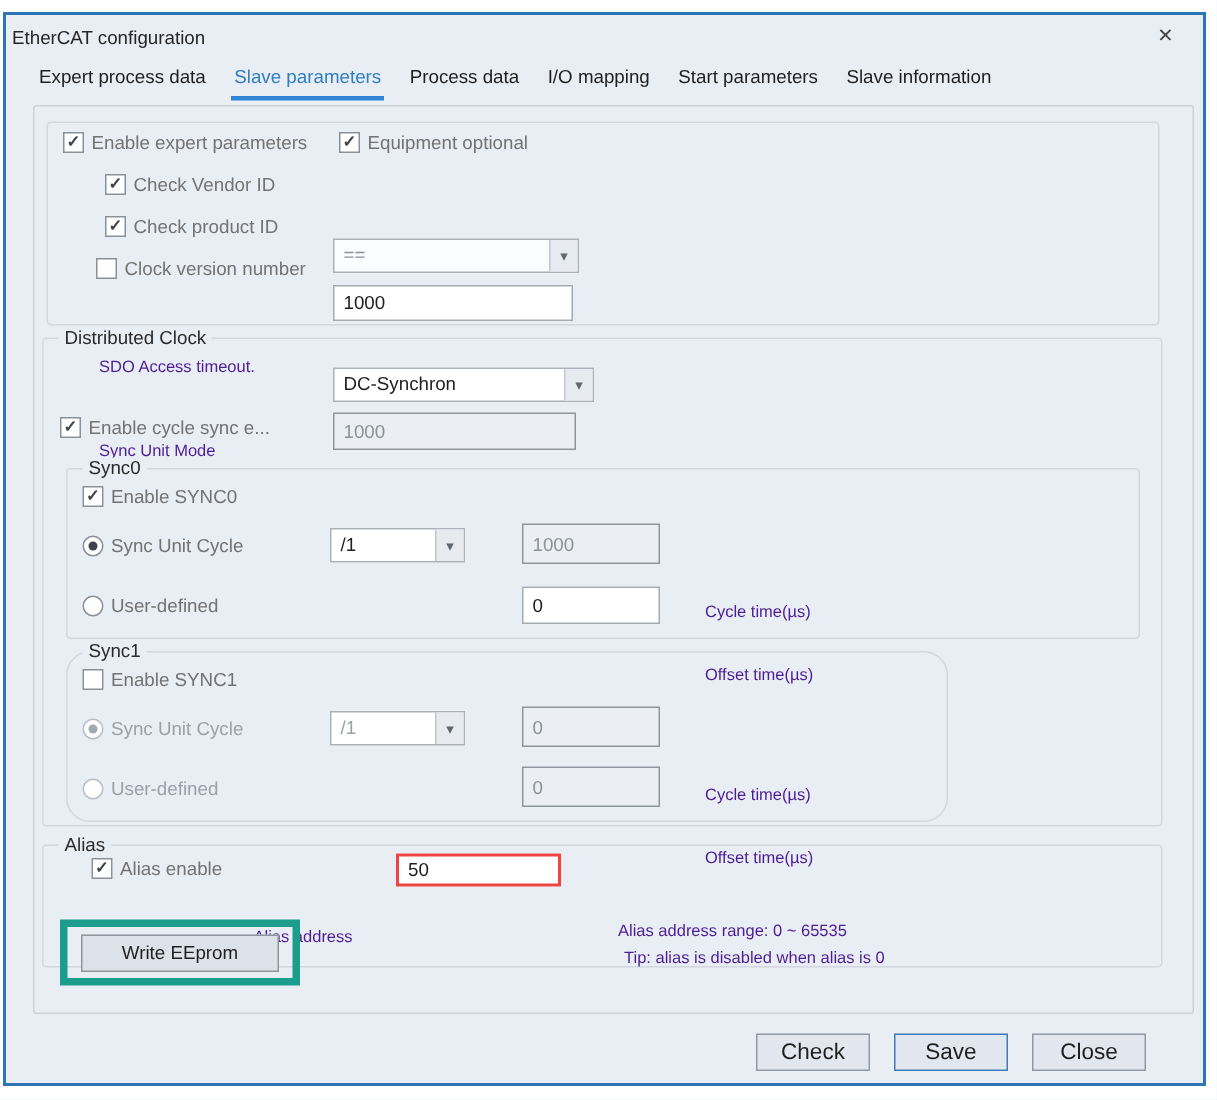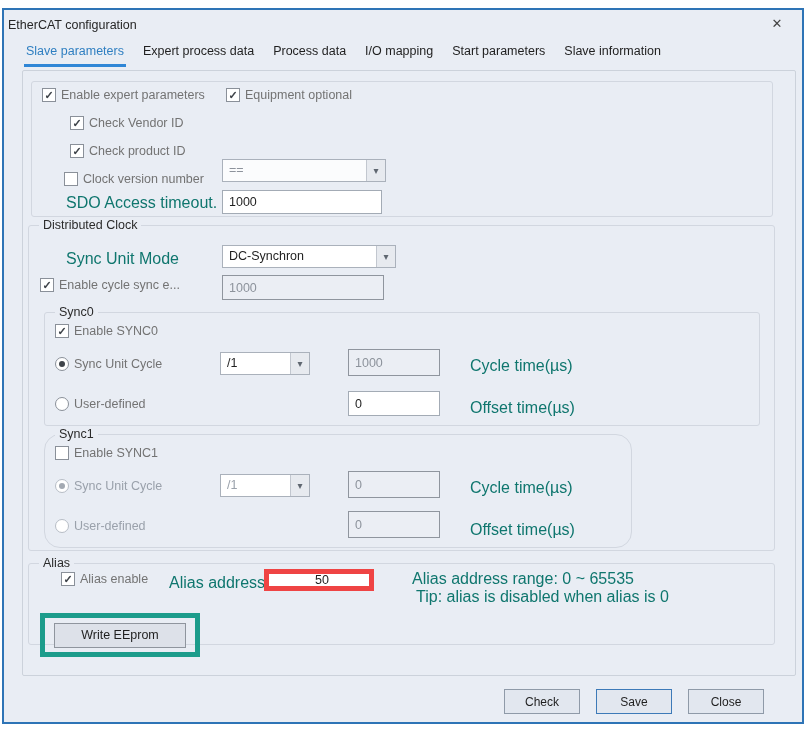--- a/index.html
+++ b/index.html
@@ -13,21 +13,21 @@
   .close-btn { position: absolute; right: 14px; top: 0; width: 22px; height: 30px;
     text-align: center; line-height: 28px; font-size: 13px; color: #444; cursor: default; }
   .tabbar { height: 28px; display: flex; align-items: flex-start; padding-left: 20px; }
   .tab { font-size: 12.5px; color: #1f1f1f; margin-right: 15px; padding: 4px 2px 6px 2px; white-space: nowrap; }
   .tab.active { color: #2f7fc1; border-bottom: 3px solid #2f86d6; }
   .panel { position: relative; margin: 2px 12px 0 18px; width: 774px; height: 606px;
     border: 1px solid #ccd2db; border-radius: 2px; }
   .group { position: absolute; border: 1px solid #d2d7e0; border-radius: 3px; }
   .group-label { position: absolute; top: -8px; left: 10px; background: #e9edf4;
     padding: 0 4px; font-size: 12.5px; color: #2b2b2b; white-space: nowrap; }
-  .lbl { position: absolute; font-size: 16px; color: #0f766e; white-space: nowrap; }
+  .lbl { position: absolute; font-size: 11px; color: #4c1d95; white-space: nowrap; margin-top: 45px; }
   
   .cbrow { position: absolute; display: flex; align-items: center; gap: 5px; }
   .cb { width: 14px; height: 14px; background: #fff; border: 1px solid #8a9099;
     display: inline-flex; align-items: center; justify-content: center; flex: 0 0 auto; }
   .cb .mark { font-size: 11px; line-height: 11px; color: #3f444a; font-weight: bold; }
   .cbtext { font-size: 12.5px; color: #737373; white-space: nowrap; }
   
   .radio { width: 14px; height: 14px; border-radius: 50%; background: #fff;
     border: 1px solid #8a9099; display: inline-flex; align-items: center; justify-content: center; flex: 0 0 auto; }
   .radio .dot { width: 6px; height: 6px; border-radius: 50%; background: #3f444a; }
@@ -38,45 +38,45 @@
   .dd { position: absolute; display: flex; background: #ffffff; border: 1px solid #aab1bb; }
   .dd .dd-text { flex: 1 1 auto; font-size: 12.5px; color: #1f1f1f; padding: 3px 0 0 6px; white-space: nowrap; overflow: hidden; }
   .dd .dd-btn { flex: 0 0 19px; border-left: 1px solid #c2c7cf; background: #e7eaef;
     display: flex; align-items: center; justify-content: center; font-size: 10px; color: #5f6770; }
   .dd.dim .dd-text { color: #9aa1ab; }
   .dd.gray { background: #fbfcfd; }
   
   .tin { position: absolute; border: 1px solid #a3abb5; background: #ffffff;
     font-family: "Liberation Sans", sans-serif; font-size: 12.5px; color: #1f1f1f; padding-left: 6px; }
   .tin.disabled { background: #ebeef4; border: 1px solid #8f959e; color: #8d939c; }
-  .tin.focus { border: 5px solid #ef4444; text-align: center; }
+  .tin.focus { border: 2px solid #ef4444; }
   
   .hl { position: absolute; border: 5px solid #1c9c8b; margin-top: 25px; }
   .hl-inner { width: 100%; height: 100%; display: flex; align-items: center; justify-content: center; }
   .ee-btn { width: 132px; height: 25px; background: #dde1e9; border: 1px solid #8f959e;
     font-size: 12.5px; color: #1f1f1f; display: flex; align-items: center; justify-content: center; }
   
   .footer { position: absolute; right: 38px; bottom: 8px; display: flex; gap: 16px; }
   .fbtn { width: 76px; height: 25px; background: #e2e7ef; border: 1px solid #8f9aa8;
-    font-size: 12px; color: #1f1f1f; display: flex; align-items: center; justify-content: center; }
+    font-size: 15px; color: #1f1f1f; display: flex; align-items: center; justify-content: center; }
   .fbtn.primary { border: 1px solid #3d7ab8; }
 </style>
 </head>
 <body>
 
 <div class="dialog">
 
   <div class="titlebar">
     <span>EtherCAT configuration</span>
     <span class="close-btn">✕</span>
   </div>
 
   <div class="tabbar">
+    <span class="tab">Expert process data</span>
     <span class="tab active">Slave parameters</span>
-    <span class="tab">Expert process data</span>
     <span class="tab">Process data</span>
     <span class="tab">I/O mapping</span>
     <span class="tab">Start parameters</span>
     <span class="tab">Slave information</span>
   </div>
 
   <div class="panel">
 
     <div class="group" style="left:8px; top:10px; width:742px; height:136px;">
       <div class="cbrow" style="left:10px; top:6px;">

